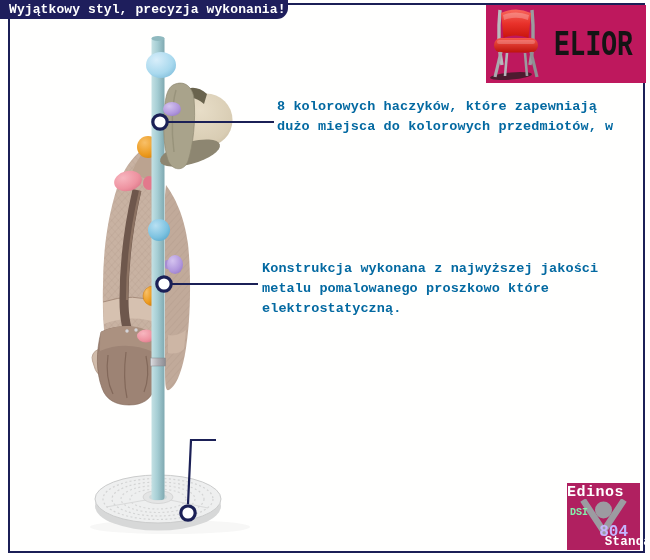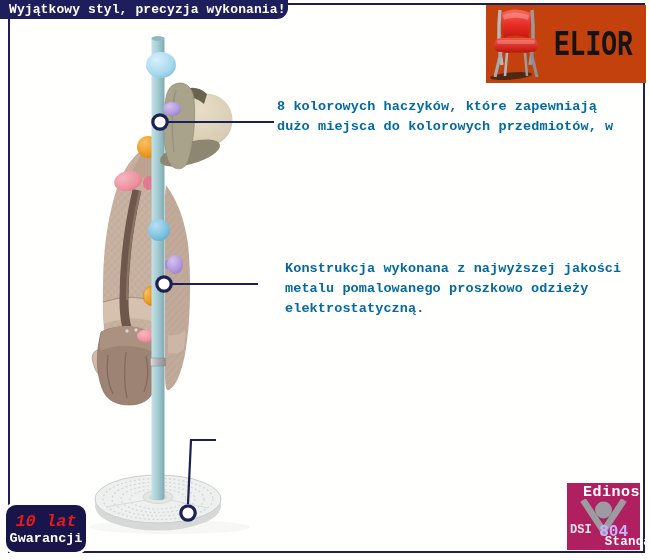--- a/index.html
+++ b/index.html
@@ -10,44 +10,44 @@
   }
   
   .frame{position:absolute;left:8px;top:3px;width:633px;height:546px;border:2px solid #1b1f56;z-index:1;}
   
   .banner{
     position:absolute;left:0;top:0;height:19px;min-width:288px;max-width:288px;z-index:3;
     background:#1e1e5c;border-radius:0 0 11px 0;color:#ffffff;font-weight:bold;font-size:13px;
     line-height:19px;padding-left:9px;box-sizing:border-box;letter-spacing:0.1px;white-space:nowrap;overflow:hidden;
   }
   
-  .logo{position:absolute;left:486px;top:5px;width:160px;height:78px;z-index:3;background:#c2410c;display:flex;align-items:center;}
+  .logo{position:absolute;left:486px;top:5px;width:160px;height:78px;z-index:3;background:#be185d;display:flex;align-items:center;}
   .logo-chair{width:60px;height:74px;flex:0 0 auto;}
   .logo-text{
     display:inline-block;font-weight:bold;font-size:32px;color:#141414;letter-spacing:0px;
     transform:scale(0.82,1.18);transform-origin:left center;margin-left:8px;
   }
   
   .ann{position:absolute;color:#0369a1;font-weight:bold;font-size:13.5px;line-height:20px;letter-spacing:0.1px;z-index:4;}
   .ann1{left:277px;top:97px;}
-  .ann2{left:262px;top:259px;margin-left:23px;}
+  .ann2{left:262px;top:259px;}
   .ann3{left:218px;top:424px;}
   
   .warranty{
     position:absolute;left:6px;top:505px;width:80px;height:47px;z-index:5;
     background:#171549;border-radius:10px;box-shadow:0 0 0 2.5px #ffffff;
     display:flex;flex-direction:column;align-items:center;justify-content:center;
   }
   .warranty .l1{color:#e8181c;font-weight:bold;font-style:italic;font-size:17px;line-height:19px;}
   .warranty .l2{color:#ffffff;font-weight:bold;font-size:13.5px;line-height:15px;}
   
   .standards{position:absolute;left:567px;top:483px;width:73px;height:67px;background:#b02060;z-index:5;}
-  .standards .sb-brand{position:absolute;left:0;top:1px;width:73px;text-align:right;color:#ffffff;font-weight:bold;font-size:15px;letter-spacing:0.5px;}
+  .standards .sb-brand{position:absolute;left:0;top:1px;width:73px;text-align:left;color:#ffffff;font-weight:bold;font-size:15px;letter-spacing:0.5px;}
   .standards .sb-v{position:absolute;left:13px;top:16px;width:47px;height:36px;}
-  .standards .sb-left{position:absolute;left:3px;top:40px;color:#e5e5e5;font-weight:bold;font-size:12px;}
+  .standards .sb-left{position:absolute;left:3px;top:24px;color:#86efac;font-weight:bold;font-size:10px;}
   .standards .sb-right{position:absolute;right:12px;top:40px;color:#c4b5fd;font-weight:bold;font-size:16px;}
   .standards .sb-bottom{position:absolute;left:0;bottom:1px;width:73px;text-align:center;color:#ffffff;font-weight:bold;font-size:12.5px;letter-spacing:0.2px;margin-left:36px;}
   .art{position:absolute;left:0;top:0;z-index:2;}
   .leaders{position:absolute;left:0;top:0;z-index:4;pointer-events:none;}
 </style>
 </head>
 <body>
 
 <div class="canvas">
 
@@ -219,30 +219,26 @@
       <circle cx="188" cy="513" r="7.2"></circle>
     </g>
   </svg>
 
   <div class="ann ann1">
     <div>8 kolorowych haczyków, które zapewniają</div>
     <div>dużo miejsca do kolorowych przedmiotów, w</div>
   </div>
   <div class="ann ann2">
     <div>Konstrukcja wykonana z najwyższej jakości</div>
-    <div>metalu pomalowanego proszkowo odzieży</div>
+    <div>metalu pomalowanego proszkowo które</div>
     <div>elektrostatyczną.</div>
   </div>
   <div class="ann ann3">
   </div>
 
-  <div class="warranty">
-    <div class="l1">10 lat</div>
-    <div class="l2">Gwarancji</div>
-  </div>
 
   <div class="standards">
     <div class="sb-brand">Edinos</div>
     <svg class="sb-v" viewBox="0 0 47 36">
       <polyline points="3,1 23.5,32 44,1" stroke="#9c9ba1" stroke-width="6.5" fill="none"></polyline>
       <circle cx="23.5" cy="11" r="8.5" fill="#9c9ba1"></circle>
     </svg>
     <div class="sb-left">DSI</div>
     <div class="sb-right">804</div>
     <div class="sb-bottom">Standards</div>

